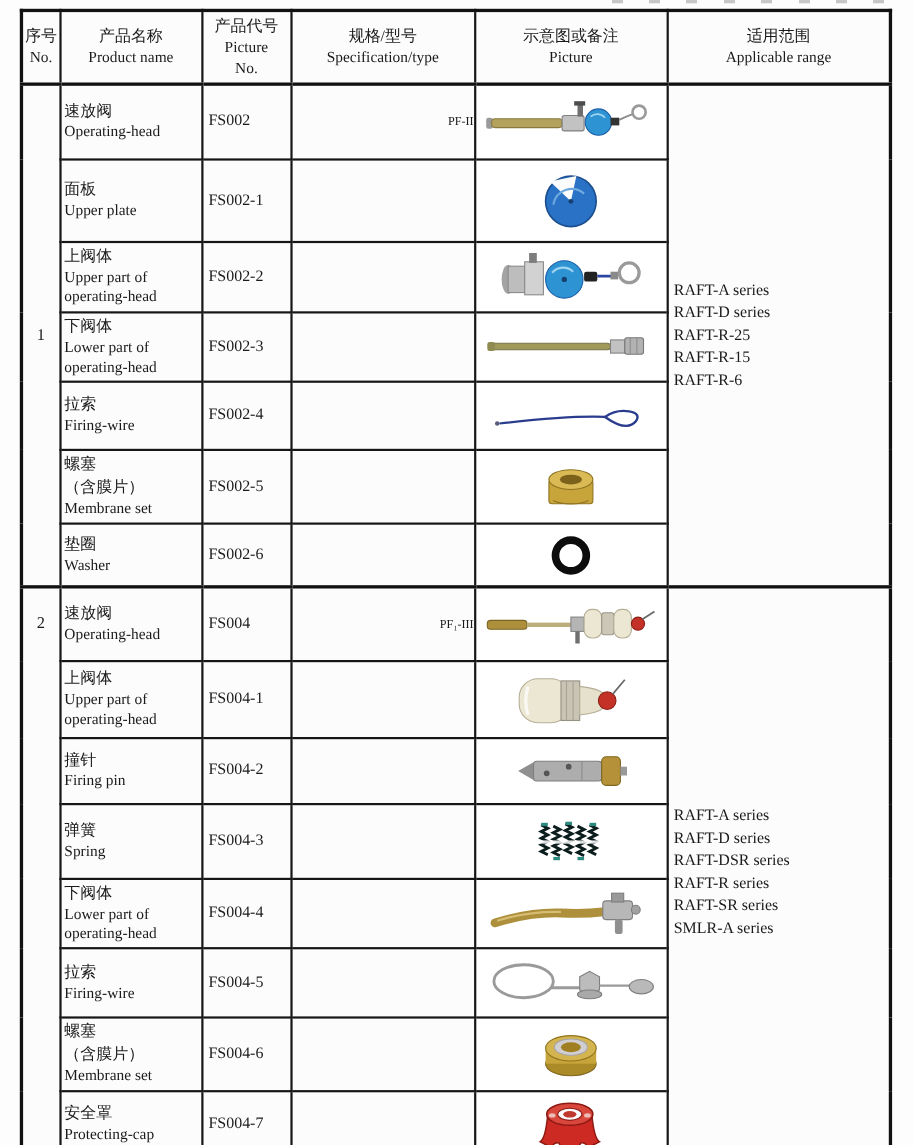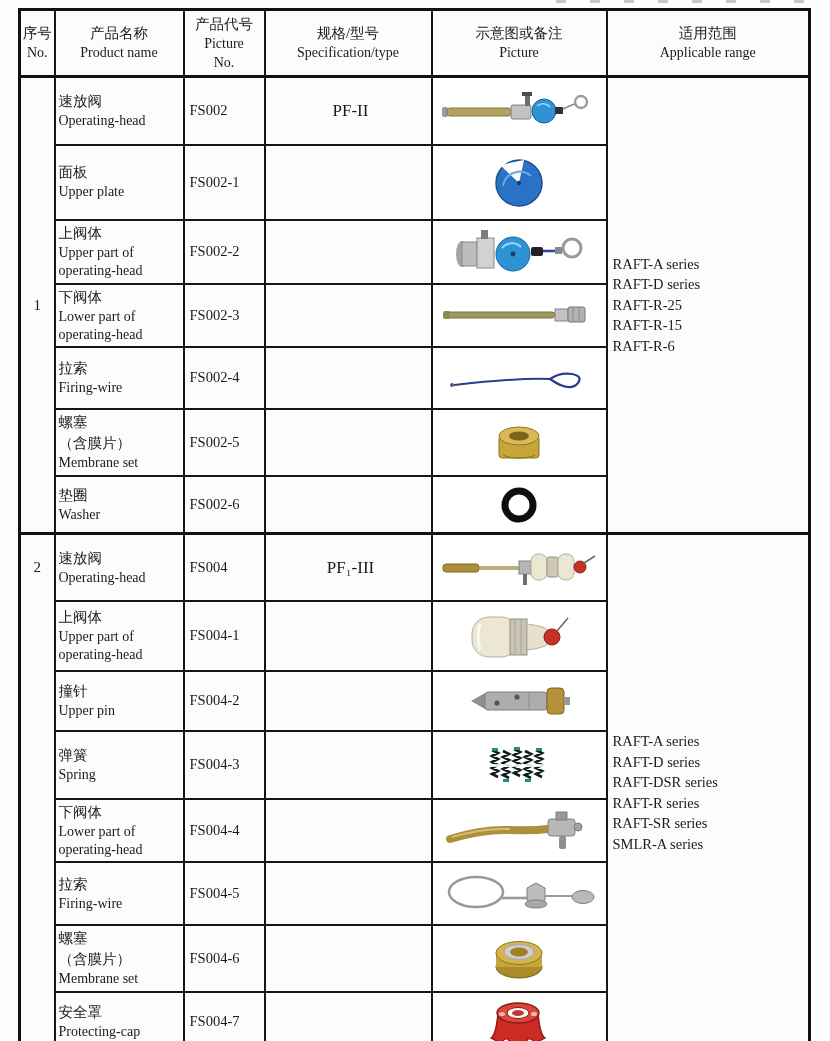--- a/index.html
+++ b/index.html
@@ -30,21 +30,21 @@
   th .en{font-size:14px;line-height:1.3;white-space:pre-line;font-family:"Liberation Serif","DejaVu Serif",serif;}
   th{text-align:center;vertical-align:middle;}
 
   .no-cell{text-align:center;vertical-align:middle;font-size:15px;}
   .no-cell.top{vertical-align:top;padding-top:24px;}
 
   .name-cell{text-align:left;vertical-align:middle;padding:2px 3px;}
   .name-cell .en{font-size:14px;line-height:1.3;}
 
   .code-cell{vertical-align:middle;text-align:left;padding-left:5px;font-size:14.5px;margin-left:27px;}
-  .spec-cell{vertical-align:middle;text-align:center;padding-left:5px;font-size:17px;}
+  .spec-cell{vertical-align:middle;text-align:right;padding-left:5px;font-size:11px;}
 
   .pic-cell{text-align:center;vertical-align:middle;background:#fff;}
   .pic-cell svg{display:block;margin:0 auto;}
 
   .range-cell{vertical-align:middle;text-align:left;padding-left:5px;border-radius:19px;}
   .range-cell div{font-size:14.5px;line-height:1.42;}
 </style>
 </head>
 <body>
 
@@ -286,21 +286,21 @@
         <path d="M67 18 Q84 20 88 24 L88 38 Q84 42 67 44 Z" fill="#e6e1cc" stroke="#b5af97"></path>
         <circle cx="92" cy="31" r="8" fill="#c43227" stroke="#8e1f17"></circle>
         <line x1="97" y1="25" x2="108" y2="12" stroke="#6a6a6a" stroke-width="1.6"></line>
       </svg></span>
     </td>
   </tr>
 
   <tr style="height:60px">
     <td class="name-cell">
           <div class="cn">撞针</div>
-          <div class="en">Upper pin</div>
+          <div class="en">Firing pin</div>
         </td>
     <td class="code-cell">FS004-2</td>
     <td class="spec-cell"></td>
     <td class="pic-cell">
       <span>
       <svg width="128" height="44" viewBox="0 0 128 44">
         <polygon points="16,22 30,14 30,30" fill="#8f8f8f"></polygon>
         <rect x="30" y="13" width="62" height="18" rx="3" fill="#adadad" stroke="#7e7e7e"></rect>
         <circle cx="42" cy="24" r="2.6" fill="#555"></circle>
         <circle cx="62" cy="18" r="2.6" fill="#555"></circle>

